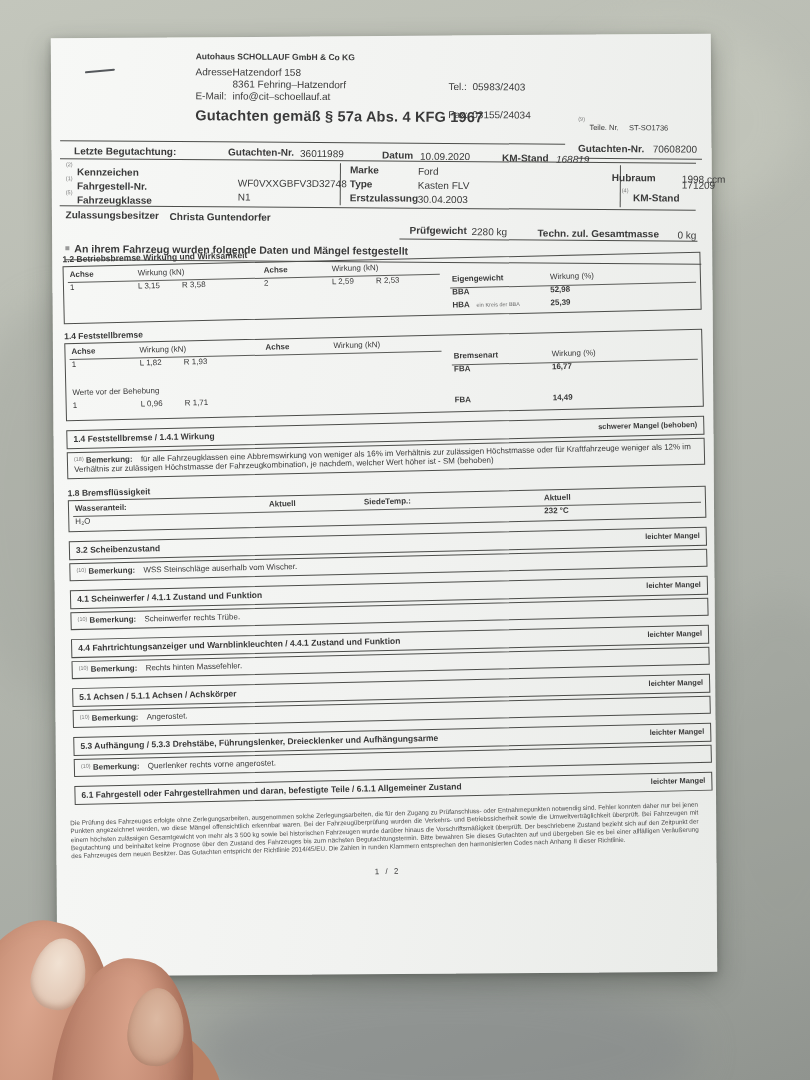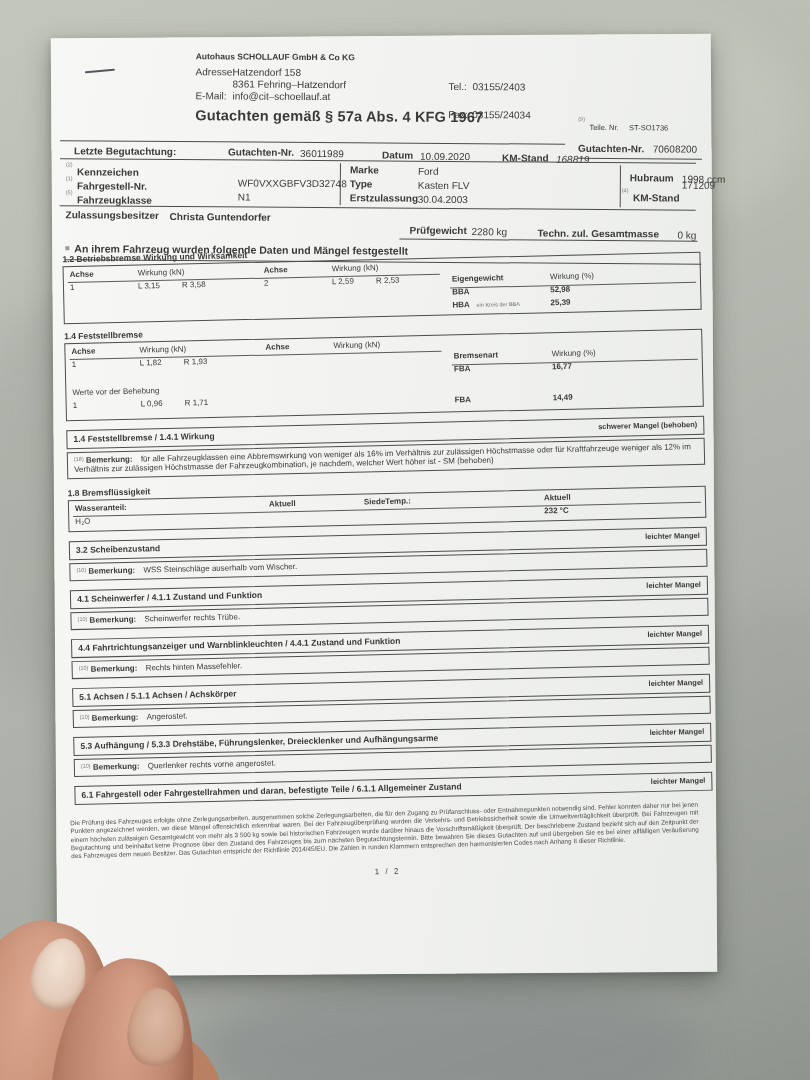--- a/index.html
+++ b/index.html
@@ -87,21 +87,21 @@
 
   <div class="hdr">
     <div class="abs fs85 bold" style="left:135px;top:4px;">Autohaus SCHOLLAUF GmbH &amp; Co KG</div>
     <div class="abs fs8" style="left:135px;top:19px;">Adresse:</div>
     <div class="abs fs8" style="left:172px;top:19px;">Hatzendorf 158</div>
     <div class="abs fs8" style="left:172px;top:31px;">8361 Fehring–Hatzendorf</div>
     <div class="abs fs8" style="left:135px;top:43px;">E-Mail:</div>
     <div class="abs fs8" style="left:172px;top:43px;">info@cit–schoellauf.at</div>
 
     <div class="abs fs8" style="left:388px;top:32px;">Tel.:</div>
-    <div class="abs fs8" style="left:412px;top:32px;">03155/2403</div>
+    <div class="abs fs8" style="left:412px;top:32px;">05983/2403</div>
     <div class="abs fs8" style="left:388px;top:60px;">Fax:</div>
     <div class="abs fs8" style="left:412px;top:60px;">03155/24034</div>
 
     <div class="abs" style="left:518px;top:66px;">
       <span class="sup">(9)</span>
       <span class="fs7">Teile. Nr.</span>
       <span class="fs7" style="margin-left:6px;">ST-SO1736</span>
     </div>
     <div class="abs" style="left:518px;top:88px;border-bottom:1px solid #4c4d4a;padding-bottom:2px;width:124px;">
       <span class="fs8 bold">Gutachten-Nr.</span>
@@ -138,21 +138,21 @@
       </div>
       <div class="abs fs8" style="left:178px;top:31px;">N1</div>
 
       <div class="abs fs8 bold" style="left:290px;top:3px;">Marke</div>
       <div class="abs fs8" style="left:358px;top:4px;">Ford</div>
       <div class="abs fs8 bold" style="left:290px;top:17px;">Type</div>
       <div class="abs fs8" style="left:358px;top:18px;">Kasten FLV</div>
       <div class="abs fs8 bold" style="left:290px;top:31px;">Erstzulassung</div>
       <div class="abs fs8" style="left:358px;top:32px;">30.04.2003</div>
 
-      <div class="abs fs8 bold" style="left:570px;top:9px;">Hubraum</div>
+      <div class="abs fs8 bold" style="left:552px;top:9px;">Hubraum</div>
       <div class="abs fs8" style="left:622px;top:10px;">1998 ccm</div>
       <div class="abs" style="left:562px;top:24px;">
         <span class="sup">(4)</span>
         <span class="fs8 bold">KM-Stand</span>
       </div>
       <div class="abs fs8" style="left:622px;top:16px;">171209</div>
     </div>
 
     <div class="abs fs8 bold" style="left:6px;top:163px;">Zulassungsbesitzer</div>
     <div class="abs fs8" style="left:110px;top:164px;font-weight:bold;">Christa Guntendorfer</div>

